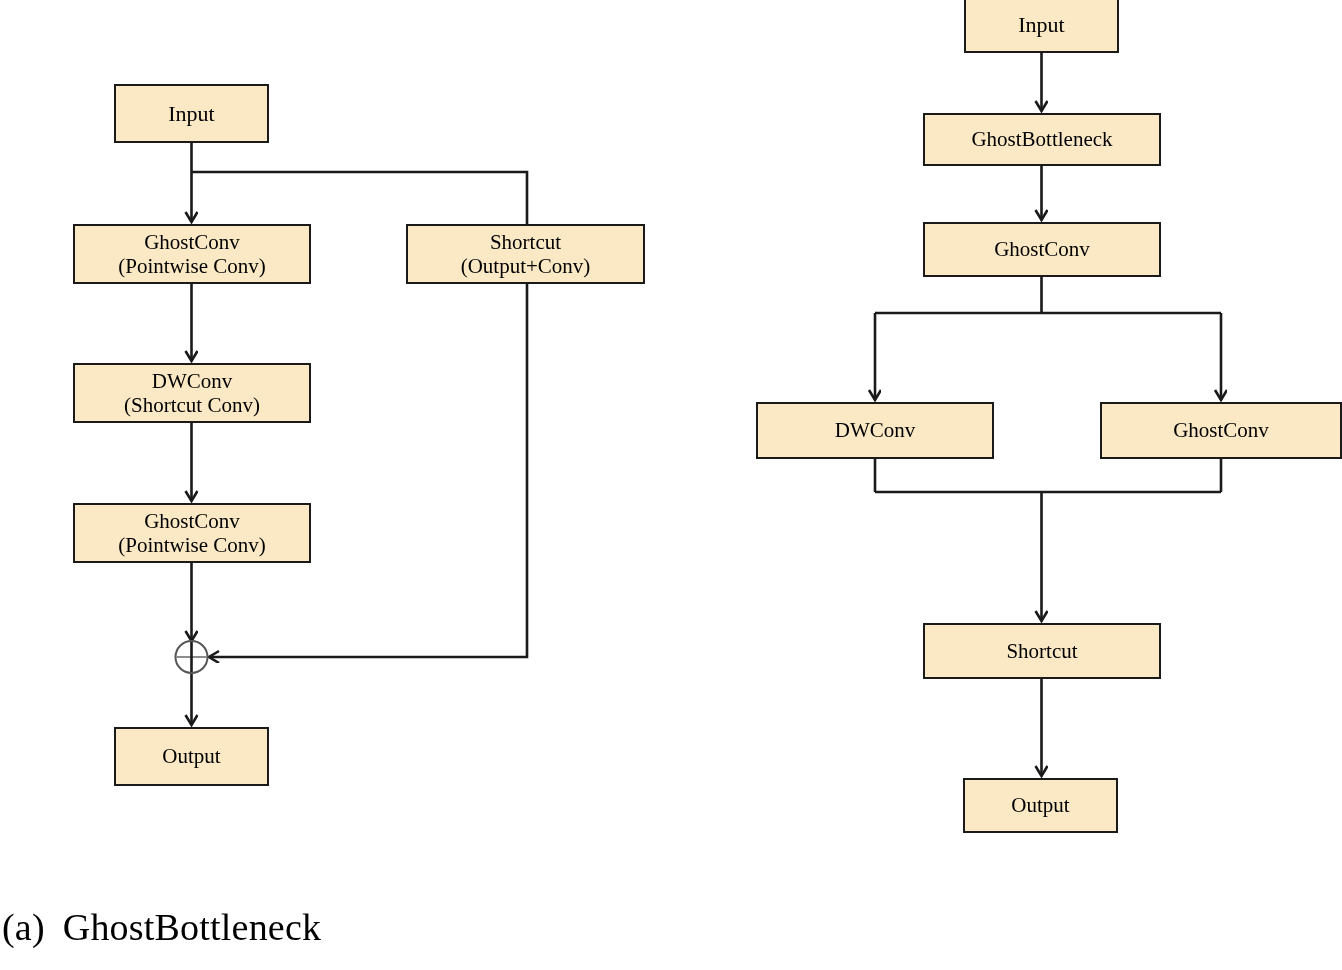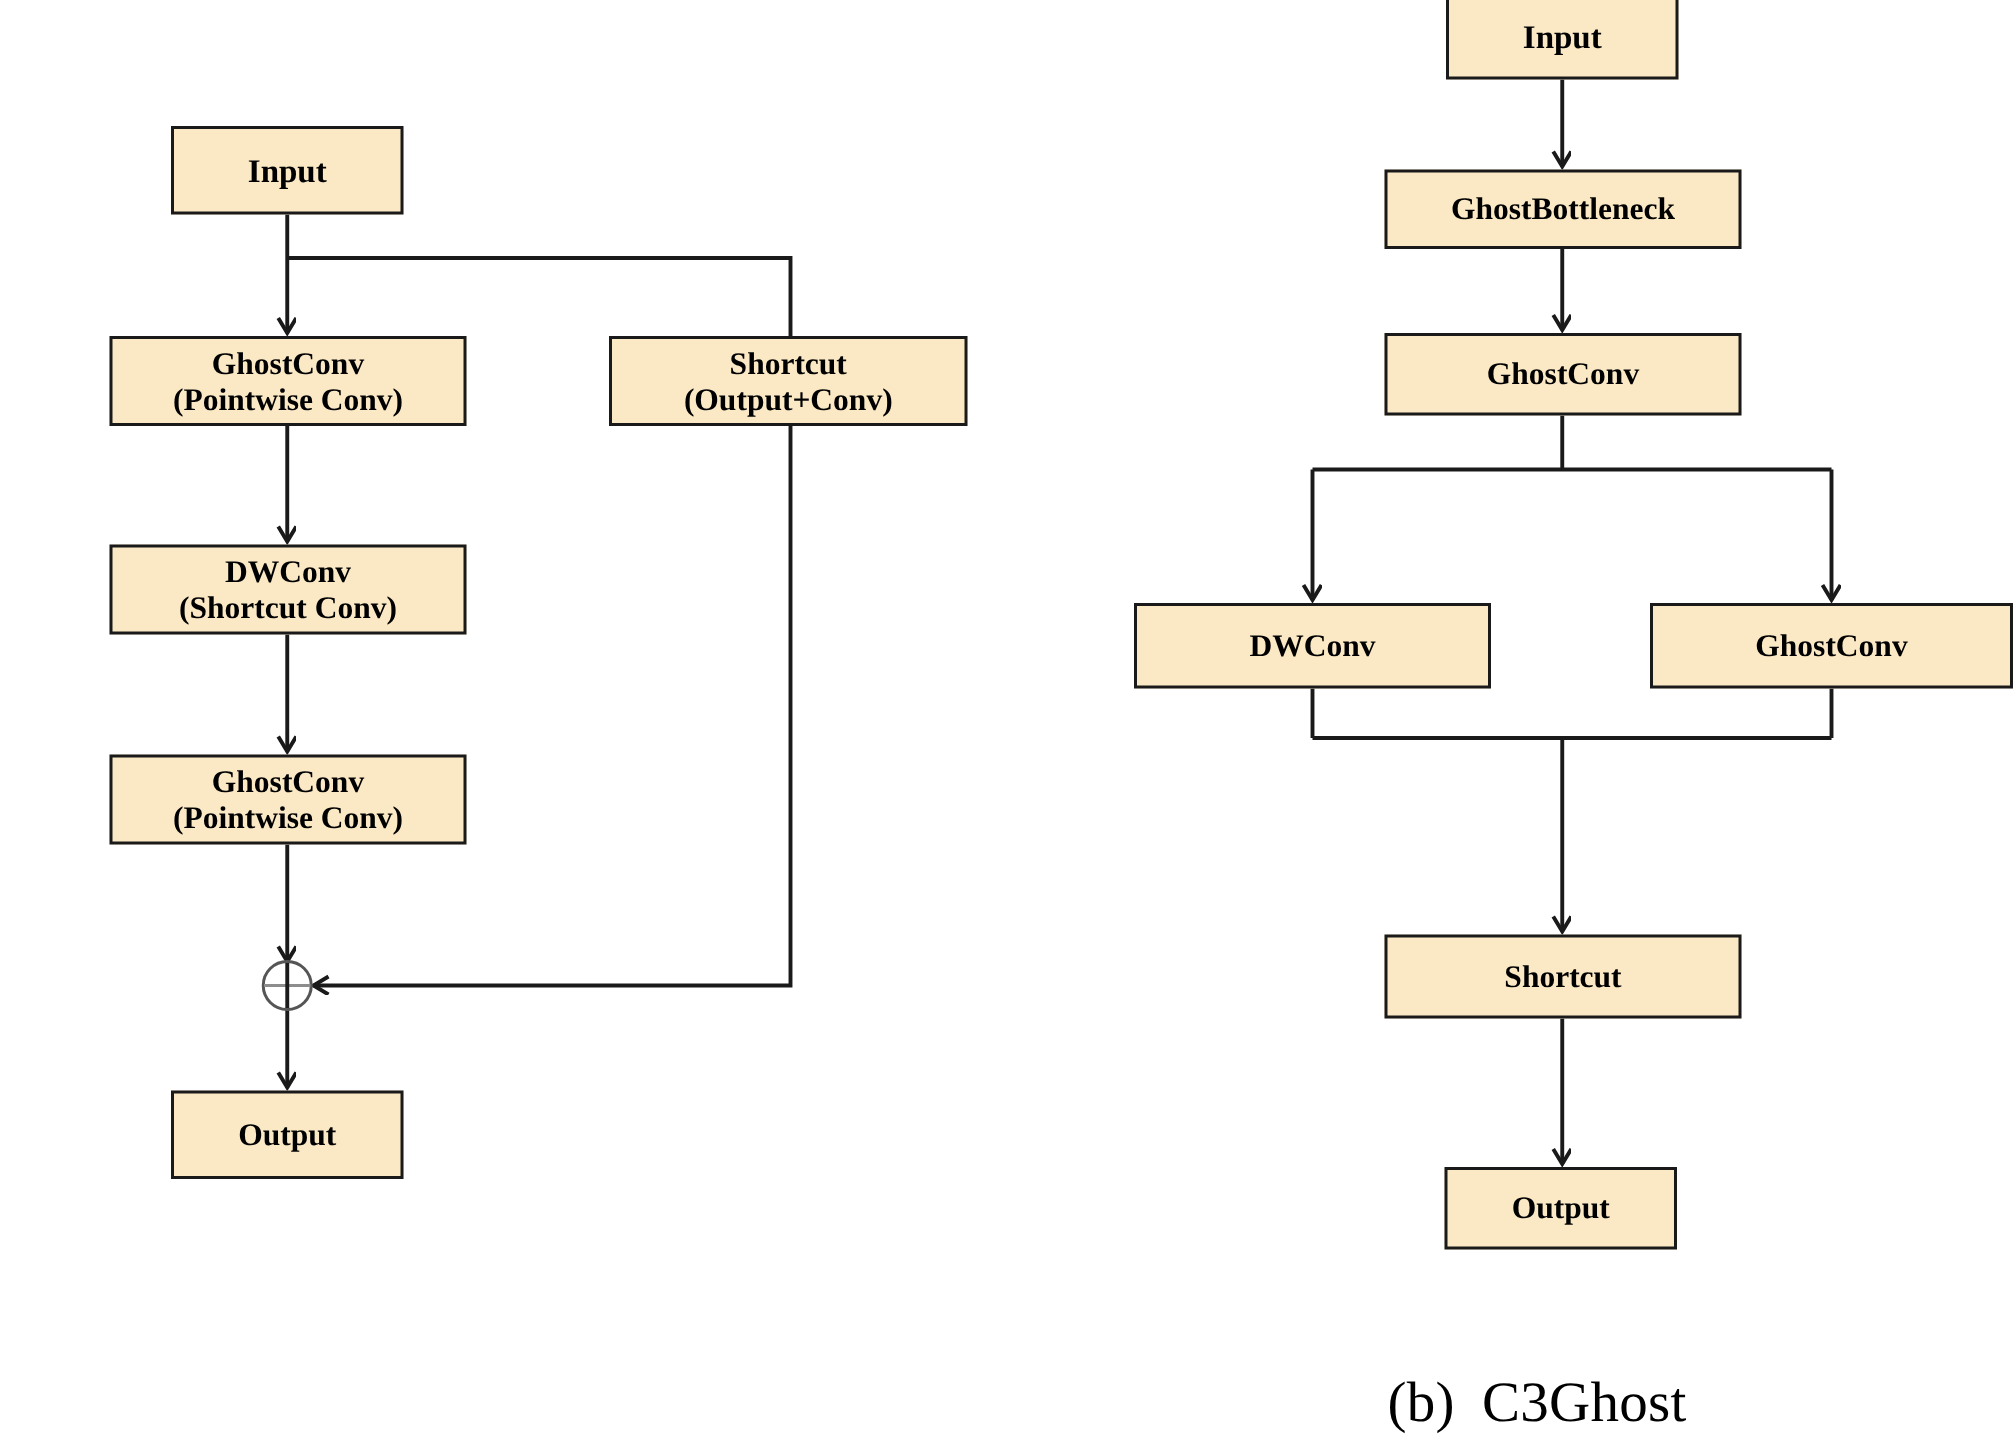--- a/index.html
+++ b/index.html
@@ -43,21 +43,20 @@
     justify-content: center;
     text-align: center;
     line-height: 1.16;
     z-index: 3;
     color: #000;
   }
   .node .line1,
   .node .line2 {
     display: block;
     white-space: nowrap;
-    font-weight: bold;
   }
   .caption {
     position: absolute;
     white-space: nowrap;
     font-size: 38px;
     letter-spacing: 0.2px;
     z-index: 4;
   }
   .caption .cap-tag { margin-right: 18px; }
 
@@ -159,20 +158,23 @@
 
   <div class="node" id="a-ghostconv-2">
     <span class="line1">GhostConv</span>
     <span class="line2">(Pointwise Conv)</span>
   </div>
 
   <div class="node" id="a-output">
     <span class="line1">Output</span>
   </div>
 
+  <div class="caption" id="caption-a">
+    <span class="cap-tag">(a)</span><span>GhostBottleneck</span>
+  </div>
 
   <div class="node" id="b-input">
     <span class="line1">Input</span>
   </div>
 
   <div class="node" id="b-ghostbottleneck">
     <span class="line1">GhostBottleneck</span>
   </div>
 
   <div class="node" id="b-ghostconv-top">
@@ -188,17 +190,14 @@
   </div>
 
   <div class="node" id="b-shortcut">
     <span class="line1">Shortcut</span>
   </div>
 
   <div class="node" id="b-output">
     <span class="line1">Output</span>
   </div>
 
-  <div class="caption" id="caption-b">
-    <span class="cap-tag">(b)</span><span>C3Ghost</span>
-  </div>
 
 </div>
 
 </body></html>

